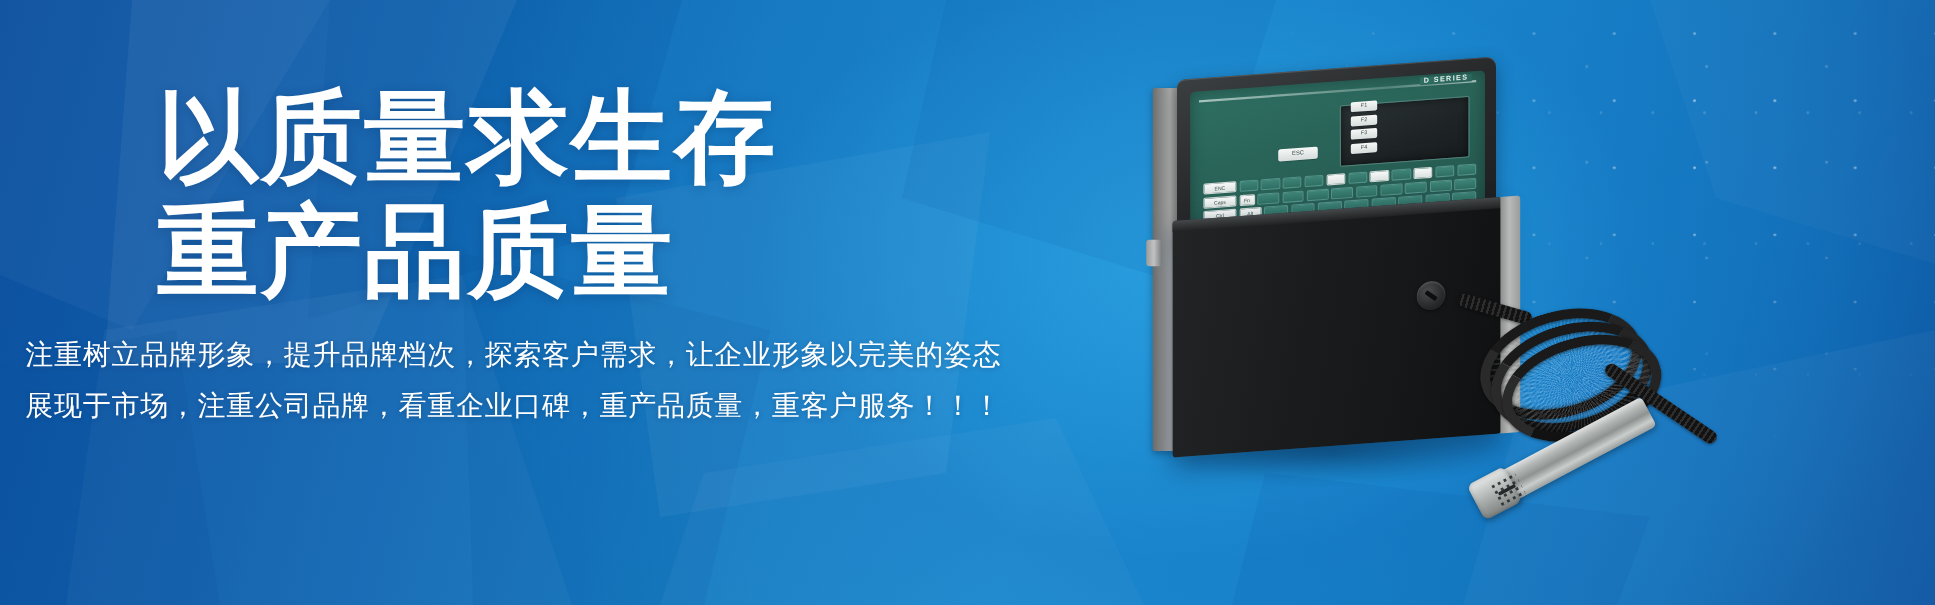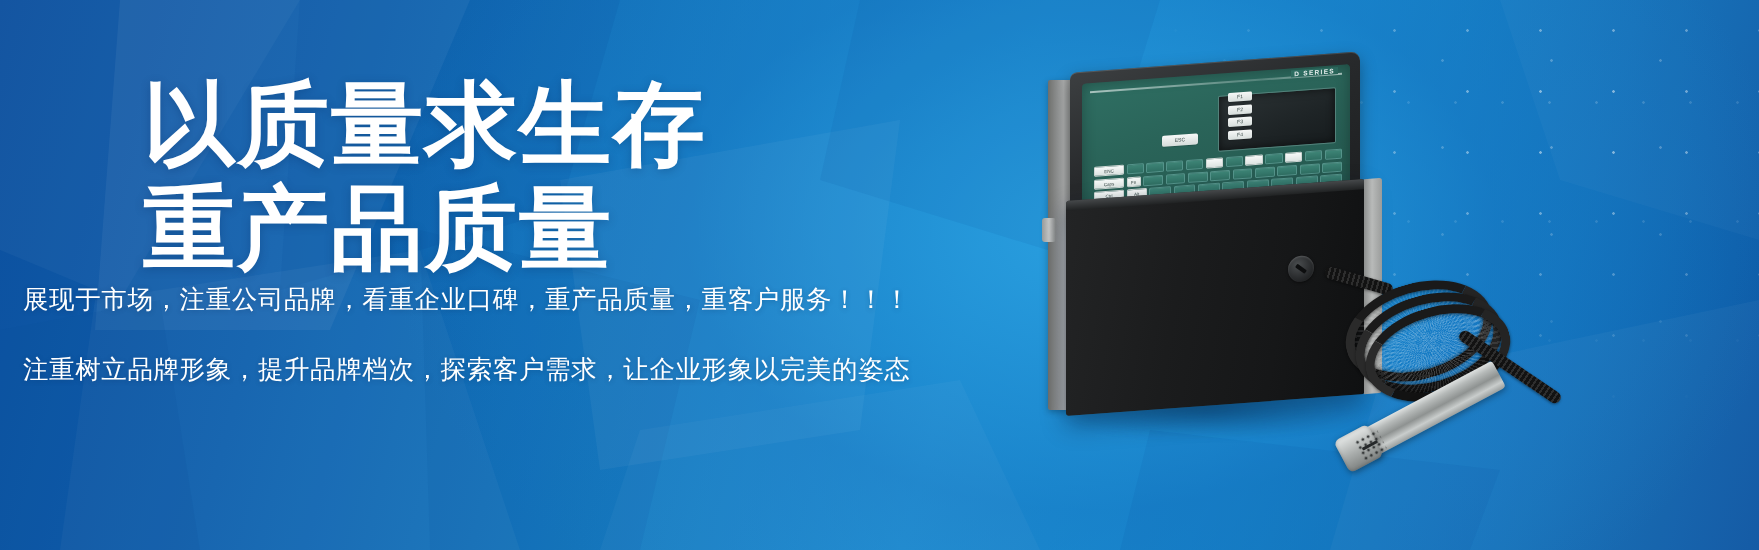--- a/index.html
+++ b/index.html
@@ -239,22 +239,22 @@
     <polygon points="1380,380 1759,300 1759,550 1330,550" fill="#ffffff" opacity="0.035"></polygon>
     <polygon points="1500,0 1759,0 1759,240 1560,180" fill="#ffffff" opacity="0.028"></polygon>
     <polygon points="1150,430 1500,470 1470,550 1120,550" fill="#0a4f9c" opacity="0.10"></polygon>
   </svg>
 
   <div class="stars"></div>
 
   <div id="copy">
     <div class="headline l1">以质量求生存</div>
     <div class="headline l2">重产品质量</div>
+    <div class="subcopy">注重树立品牌形象，提升品牌档次，探索客户需求，让企业形象以完美的姿态</div>
     <div class="subcopy" style="margin-top:2px">展现于市场，注重公司品牌，看重企业口碑，重产品质量，重客户服务！！！</div>
-    <div class="subcopy">注重树立品牌形象，提升品牌档次，探索客户需求，让企业形象以完美的姿态</div>
   </div>
 
   <div id="machine">
 
     <div class="m-shadow"></div>
 
     <div class="side-rail"></div>
     <div class="side-knob"></div>
 
     <div class="head-bezel">

